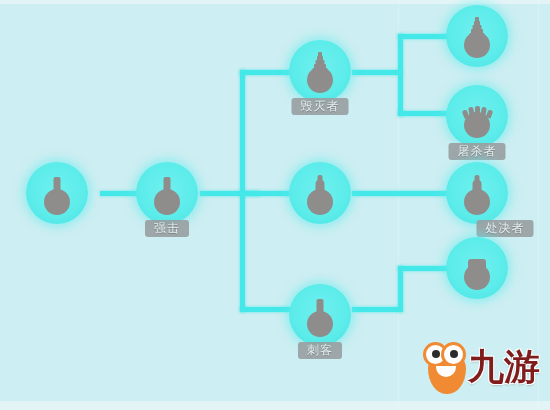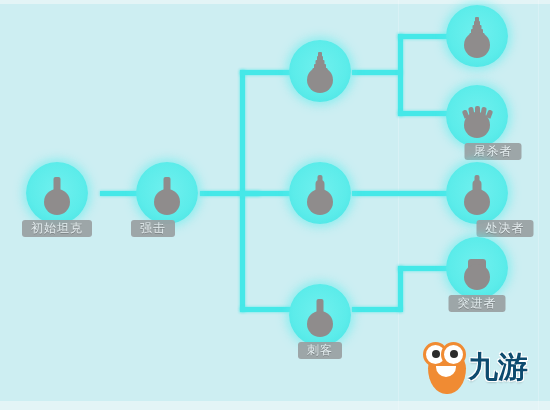--- a/index.html
+++ b/index.html
@@ -218,23 +218,23 @@
   #watermark .mascot .mouth {
     position: absolute;
     left: 12px;
     top: 26px;
     width: 20px;
     height: 11px;
     background: #ffffff;
     border-radius: 0 0 11px 11px;
   }
   #watermark .wm-text {
-    font-size: 30px;
+    font-size: 36px;
     font-weight: bold;
-    color: #0c4a6e;
+    color: #7f1d1d;
     text-shadow:
       -1px -1px 0 #ffffff,  1px -1px 0 #ffffff,
       -1px  1px 0 #ffffff,  1px  1px 0 #ffffff,
        0    2px 2px rgba(0,0,0,0.18);
     letter-spacing: 0px;
     margin-left: -2px;
   }
 </style>
 </head>
 <body>
@@ -268,40 +268,40 @@
   <div class="link h" style="left:352px; top:307px; width:50px;"></div>
   <div class="link v" style="left:398px; top:266px; height:46px;"></div>
   <div class="link h" style="left:398px; top:266px; width:50px;"></div>
 
   <div class="node" style="left:26px; top:162px;">
     <div class="tank basic">
       <div class="barrel"></div>
         <div class="hull"></div>
     </div>
   </div>
-  <div class="node-label" style="left:57px; top:220px;">初始坦克</div>
 
   <div class="node" style="left:136px; top:162px;">
     <div class="tank basic">
       <div class="barrel"></div>
         <div class="hull"></div>
     </div>
   </div>
-  <div class="node-label" style="left:153px; top:220px;">强击</div>
+  <div class="node-label" style="left:167px; top:220px;">强击</div>
 
   <div class="node" style="left:289px; top:40px;">
     <div class="tank stepped">
       <div class="seg s1"></div>
         <div class="seg s2"></div>
         <div class="seg s3"></div>
       <div class="seg s4"></div>
         <div class="seg s5"></div>
         <div class="hull"></div>
     </div>
   </div>
+  <div class="node-label" style="left:320px; top:98px;">毁灭者</div>
 
   <div class="node" style="left:289px; top:162px;">
     <div class="tank tapered">
       <div class="tip"></div>
         <div class="barrel"></div>
         <div class="hull"></div>
     </div>
   </div>
 
   <div class="node" style="left:289px; top:284px;">
@@ -326,38 +326,37 @@
   <div class="node" style="left:446px; top:85px;">
     <div class="tank crown">
       <div class="prong p1"></div>
         <div class="prong p2"></div>
         <div class="prong p3"></div>
       <div class="prong p4"></div>
         <div class="prong p5"></div>
         <div class="hull"></div>
     </div>
   </div>
-  <div class="node-label" style="left:477px; top:143px;margin-left:16px;">屠杀者</div>
+  <div class="node-label" style="left:477px; top:143px;">屠杀者</div>
 
   <div class="node" style="left:446px; top:162px;">
     <div class="tank tapered">
       <div class="tip"></div>
         <div class="barrel"></div>
         <div class="hull"></div>
     </div>
   </div>
   <div class="node-label" style="left:505px; top:220px;">处决者</div>
 
   <div class="node" style="left:446px; top:237px;">
     <div class="tank wide">
       <div class="barrel"></div>
         <div class="hull"></div>
     </div>
   </div>
-  <div class="node-label" style="left:477px; top:295px;">突进者</div>
 
   <div id="watermark">
     <div class="mascot">
       <div class="body"></div>
       <div class="eye left">
           <div class="pupil"></div>
         </div>
       <div class="eye right">
           <div class="pupil"></div>
         </div>

